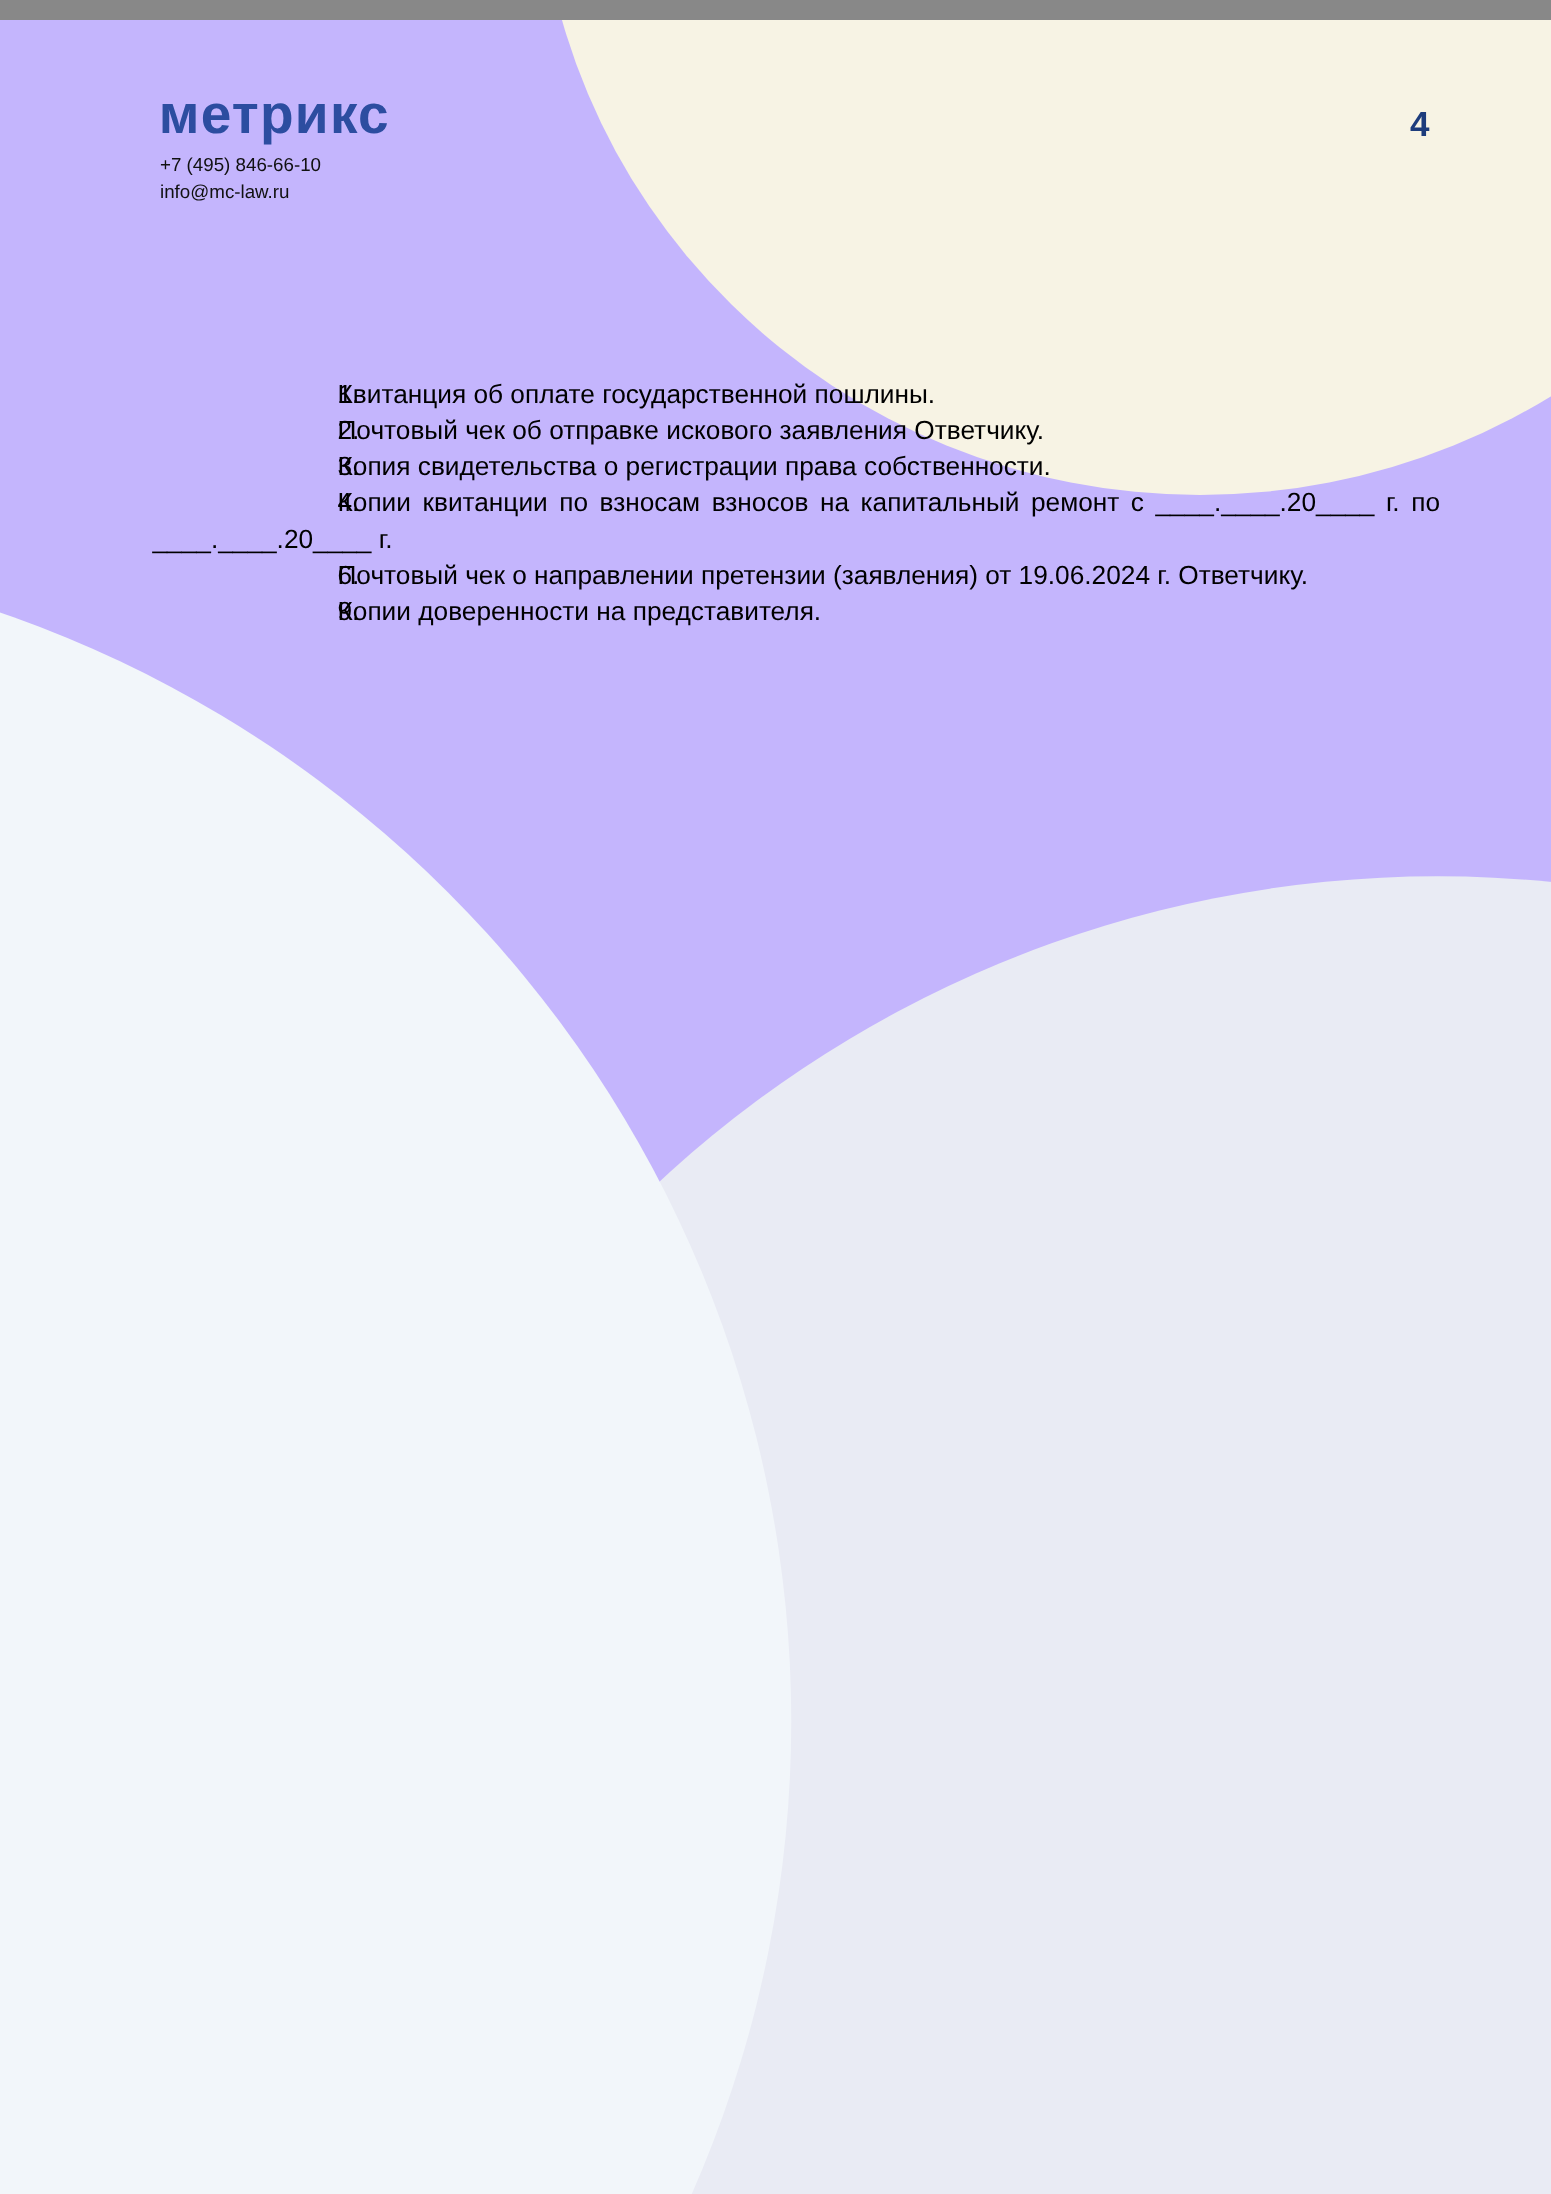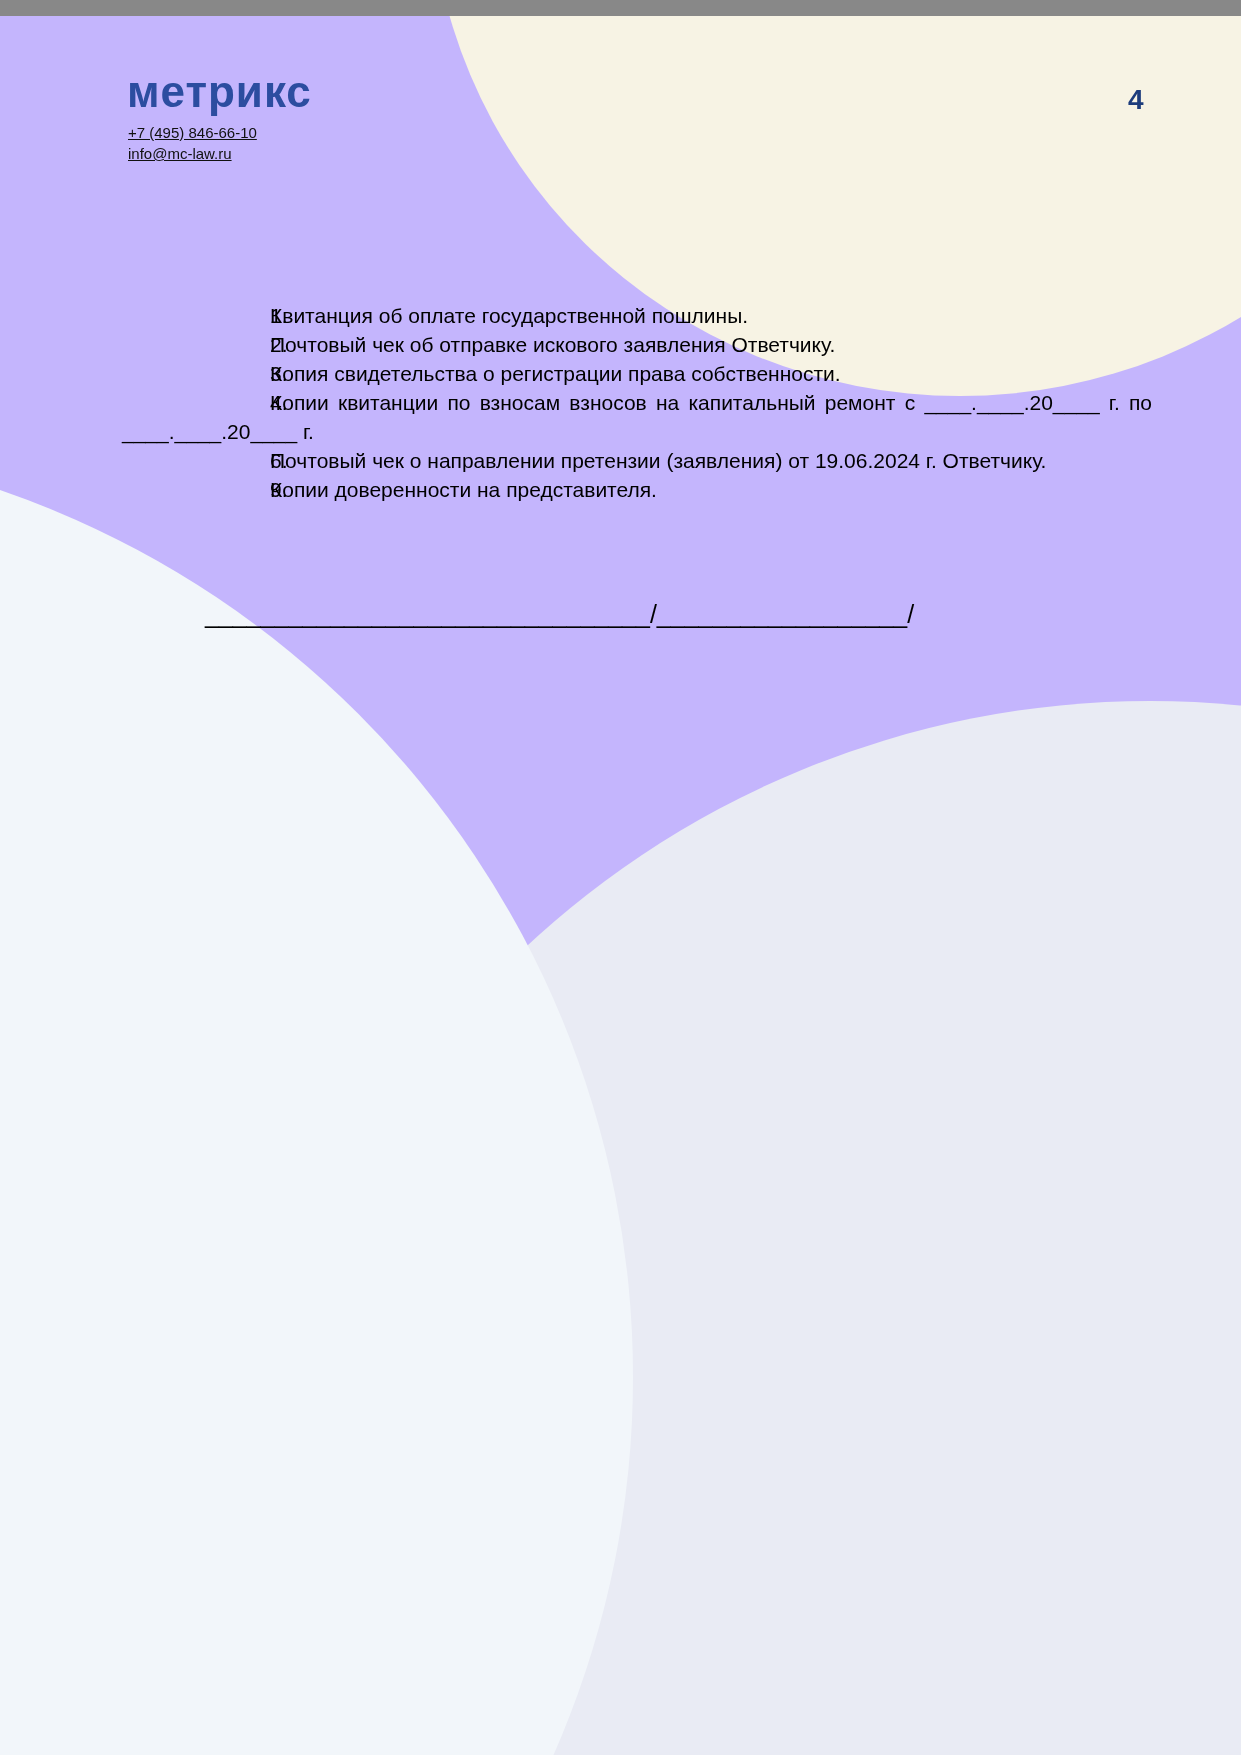--- a/index.html
+++ b/index.html
@@ -21,21 +21,21 @@
   .shape-blue     { left: -1243px;top: 423px;  width: 1876px; height: 1876px; background: #f2f6fa; z-index: 2; }
 
   
   .logo {
     position: absolute; left: 127px; top: 54px;
     font-size: 44px; font-weight: bold; letter-spacing: 1px;
     color: #2c4da0; z-index: 5; line-height: 1;
   }
   .contact {
     position: absolute; left: 128px; top: 106px;
-    font-size: 15px; line-height: 21px; color: #111; z-index: 5; text-decoration: underline;
+    font-size: 15px; line-height: 21px; color: #111; z-index: 5;
   }
   .page-number {
     position: absolute; left: 1128px; top: 68px;
     font-size: 28px; font-weight: bold; color: #1d3c7c; z-index: 5;
   }
 
   
   .content {
     position: absolute; left: 122px; top: 285px; width: 1030px; z-index: 5;
   }
@@ -81,17 +81,16 @@
 
     <p class="item"><span class="marker">4.</span><span>Копии квитанции по взносам взносов на капитальный ремонт с ____.____.20____ г. по ____.____.20____ г.</span></p>
 
 
     <p class="item"><span class="marker">6.</span><span>Почтовый чек о направлении претензии (заявления) от 19.06.2024 г. Ответчику.</span></p>
 
 
 
     <p class="item"><span class="marker">9.</span><span>Копии доверенности на представителя.</span></p>
 
-    <p class="signature">________________________________/__________________/</p>
 
   </div>
 
 </div>
 
 </body></html>

